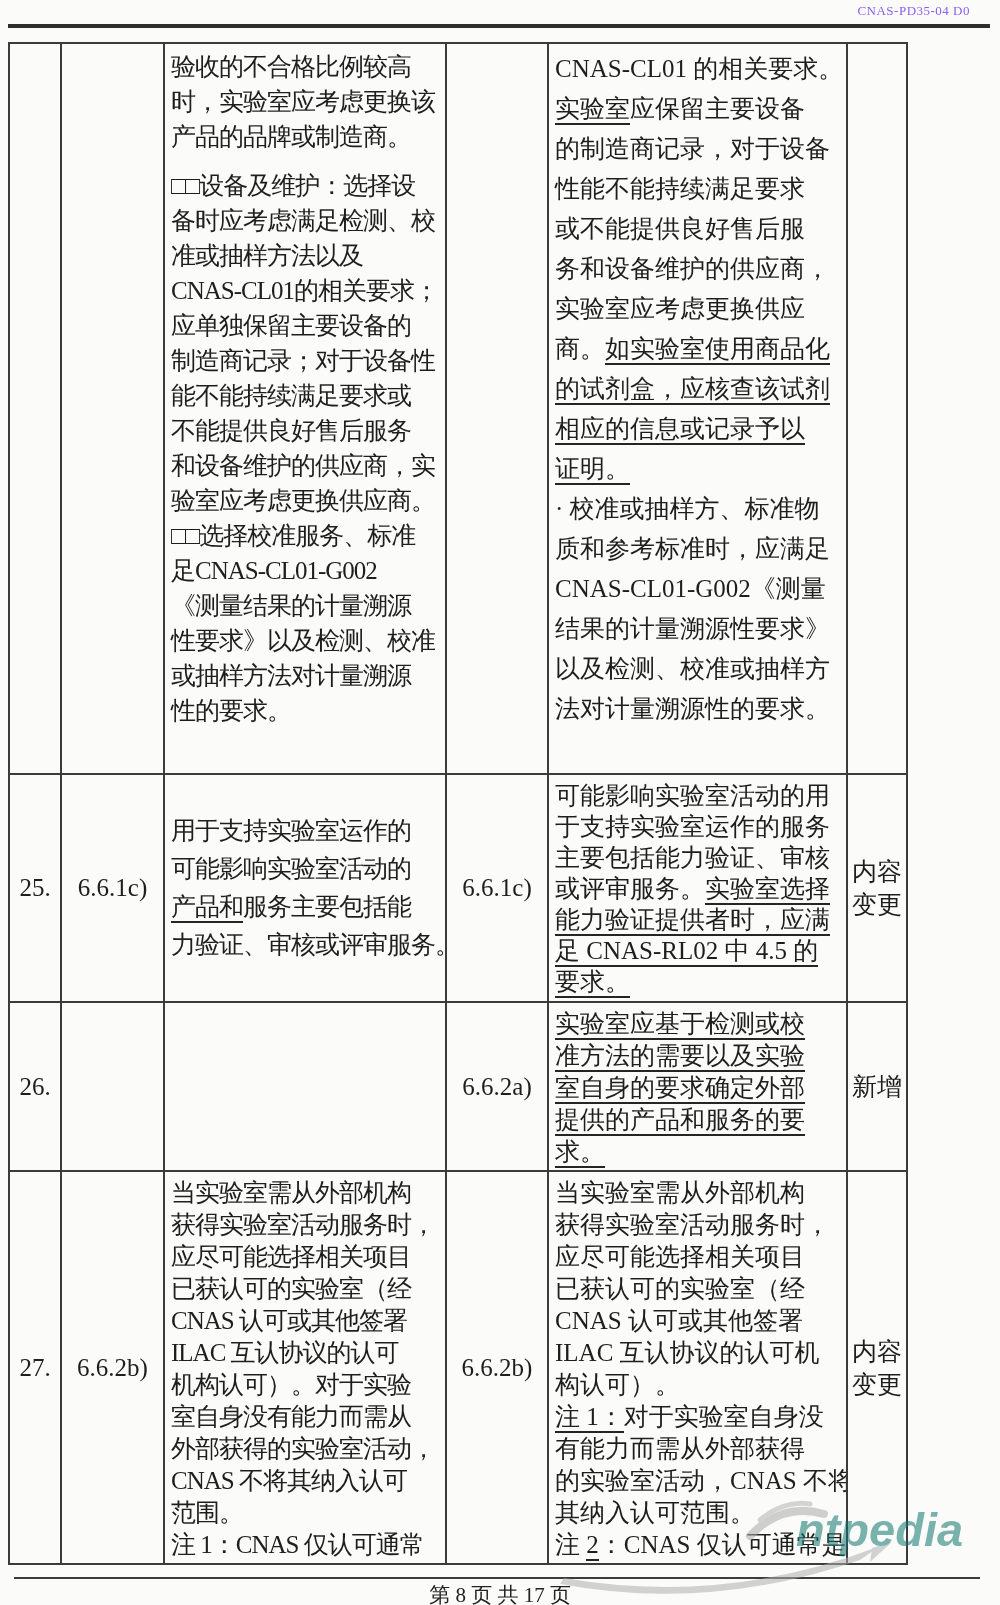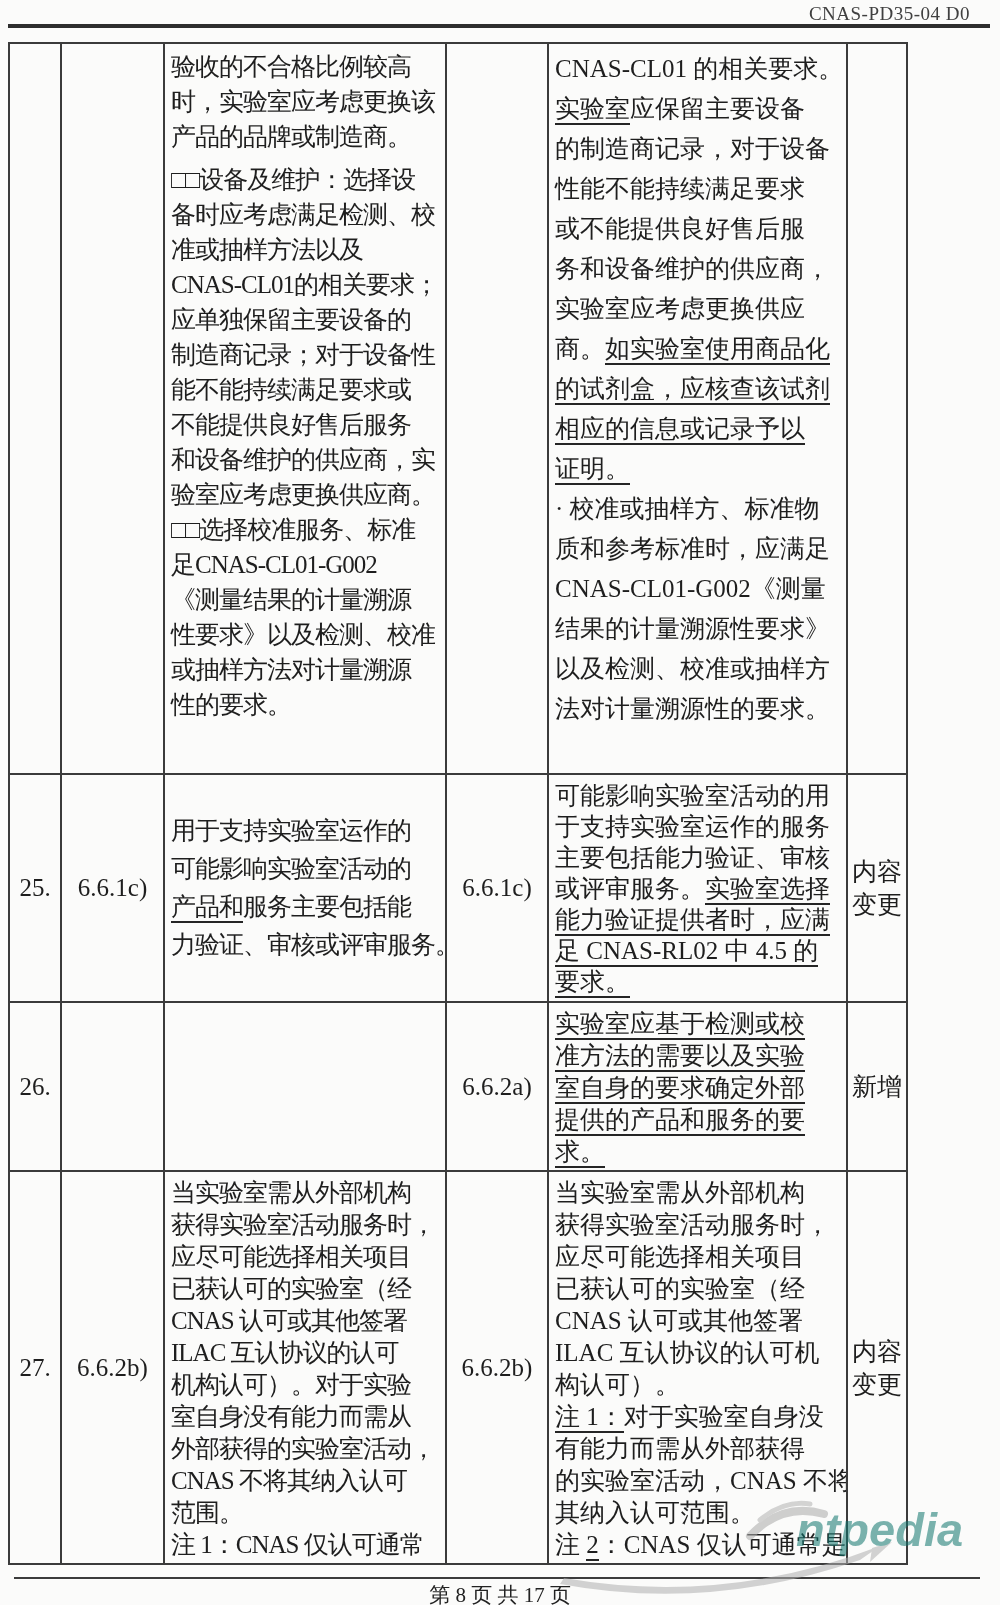--- a/index.html
+++ b/index.html
@@ -7,21 +7,21 @@
     position:relative;
     width:1000px;height:1605px;
     margin:0 auto;
     background:#fbfbfa;
     font-family:"Liberation Serif","DejaVu Serif",serif;
     color:#1e1e1e;
     overflow:hidden;
   }
   .doc-code{
     position:absolute;top:3px;right:30px;
-    font-size:19px;letter-spacing:.5px;color:#404040;
+    font-size:13px;letter-spacing:.5px;color:#8b5cf6;
   }
   .header-rule{
     position:absolute;left:8px;top:24px;width:982px;height:4px;
     background:#2e2e2e;
   }
   .doc-table{
     position:absolute;left:8px;top:42px;width:900px;height:1523px;
     box-sizing:border-box;border:2px solid #3b3b3b;
     display:grid;
     grid-template-columns:52px 103px 282px 102px 299px 1fr;
@@ -40,21 +40,21 @@
   .mid{display:flex;align-items:center;justify-content:center;text-align:center;}
   .txt{padding:5px 3px 0 6px;}
   .vcenter{display:flex;flex-direction:column;justify-content:center;padding-top:0;}
   .ls-tight{letter-spacing:-1px;}
   .lh35 .tline{line-height:35px;}
   .lh40 .tline{line-height:40px;}
   .lh38 .tline{line-height:38px;}
   .lh31 .tline{line-height:31px;}
   .lh32 .tline{line-height:32px;}
   .tline{white-space:nowrap;}
-  .tline.para{margin-top:8px;}
+  .tline.para{margin-top:14px;}
   span.u{border-bottom:2px solid #252525;padding-bottom:1px;}
   .footer-rule{
     position:absolute;left:14px;top:1577px;width:966px;height:2px;
     background:#3b3b3b;
   }
   .page-number{
     position:absolute;left:0;top:1581px;width:100%;
     text-align:center;font-size:21px;color:#222;
   }
   .watermark{

